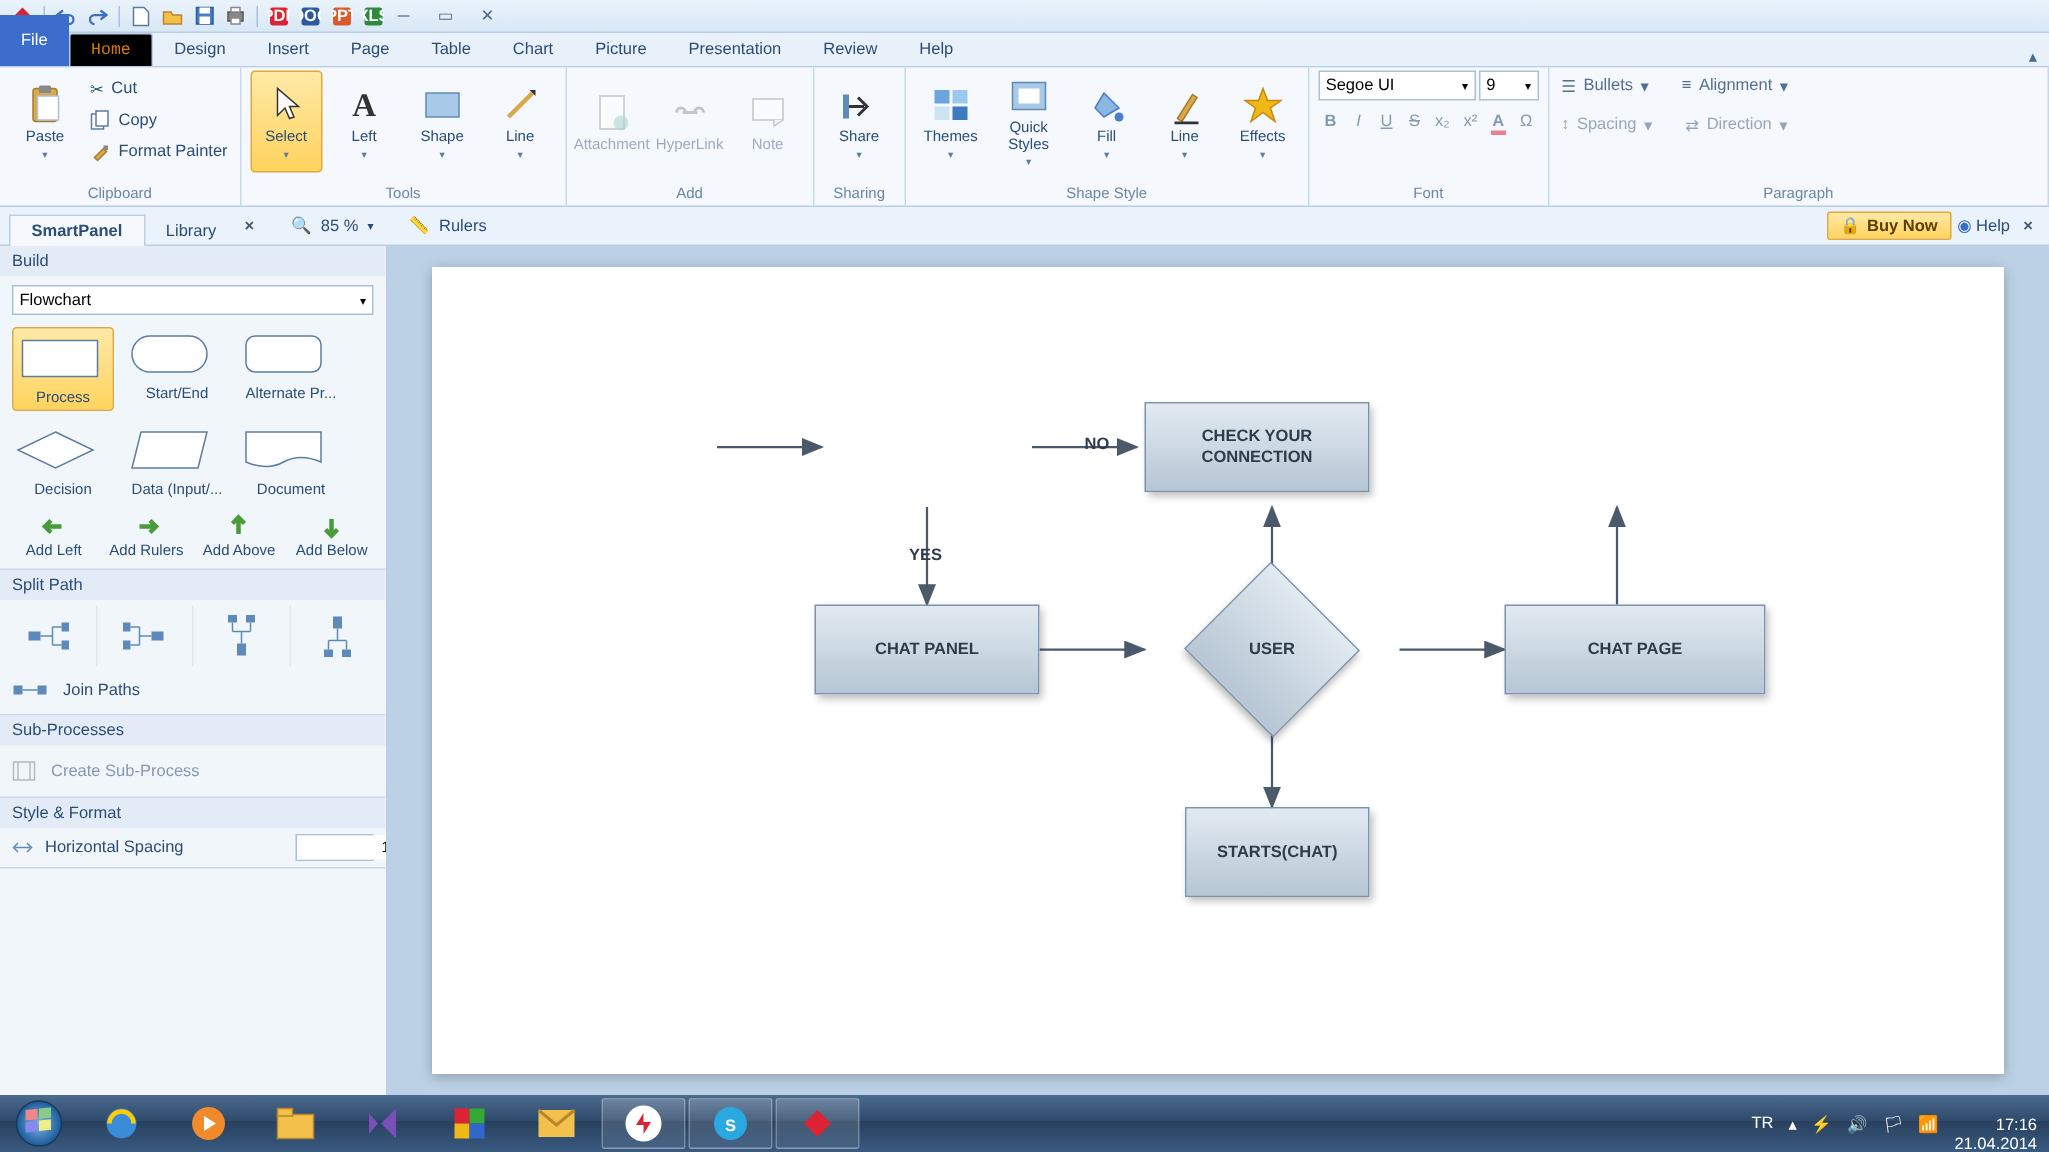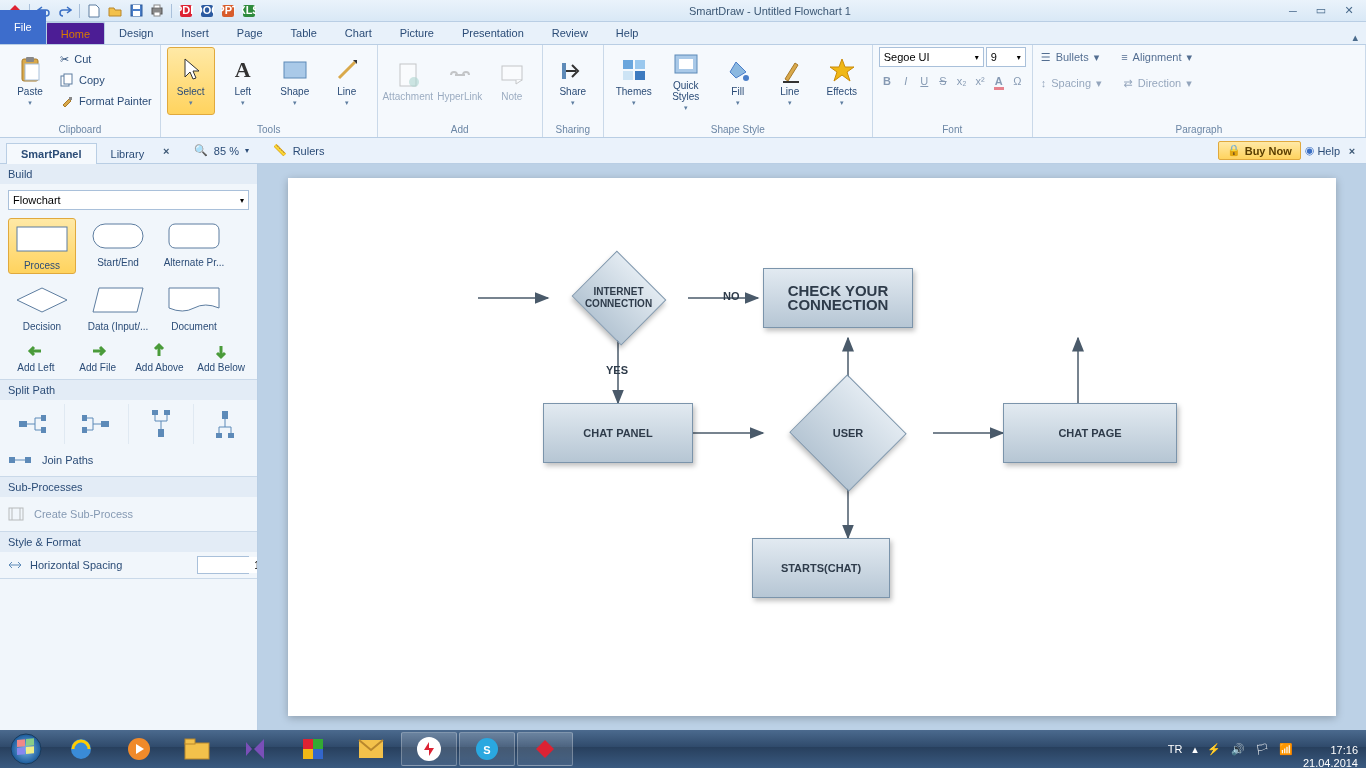--- a/index.html
+++ b/index.html
@@ -9,21 +9,21 @@
 .titlebar .qat{display:flex;gap:3px;align-items:center;}
 .qat-btn{width:18px;height:16px;display:flex;align-items:center;justify-content:center;cursor:pointer;}
 .qat-sep{width:1px;height:14px;background:#a9c0da;margin:0 2px;}
 .titlebar .title{flex:1;text-align:center;color:#3b5774;font-weight:400;}
 .winbtns{display:flex;gap:6px;}
 .winbtn{width:22px;height:14px;display:flex;align-items:center;justify-content:center;cursor:pointer;color:#4a6b8c;}
 
 .menubar{height:23px;background:#e8f1fa;display:flex;align-items:flex-end;border-bottom:1px solid #b9cee4;}
 .file-tab{background:#3d6dcc;color:#fff;padding:17px 14px;height:22px;display:flex;align-items:center;cursor:pointer;}
 .menu-tab{padding:4px 14px;height:22px;display:flex;align-items:center;color:#2b4c77;cursor:pointer;}
-.menu-tab.active{background:#4c1d95;border:1px solid #b9cee4;border-bottom:none;border-top-left-radius:2px;border-top-right-radius:2px;color:#d97a00;}
+.menu-tab.active{background:#000000;border:1px solid #b9cee4;border-bottom:none;border-top-left-radius:2px;border-top-right-radius:2px;color:#d97a00;font-family:Liberation Mono, monospace;}
 .menubar .collapse{margin-left:auto;padding:0 8px;color:#4a6b8c;cursor:pointer;}
 
 .ribbon{height:93px;background:#f5f9fd;display:flex;border-bottom:1px solid #b9cee4;}
 .rgroup{border-right:1px solid #cad9e9;padding:2px 6px 0 6px;display:flex;flex-direction:column;}
 .rgroup .body{flex:1;display:flex;align-items:flex-start;gap:4px;}
 .rgroup .label{text-align:center;color:#6b86a5;font-size:10px;padding:2px 0;}
 .rbig{display:flex;flex-direction:column;align-items:center;justify-content:center;width:48px;height:68px;cursor:pointer;color:#2b4c77;gap:2px;}
 .rbig.sel{background:linear-gradient(#ffe9a6,#ffd35e);border:1px solid #e0a93d;border-radius:3px;}
 .rbig.dis{opacity:.45;}
 .ricon{width:28px;height:28px;display:flex;align-items:center;justify-content:center;}
@@ -45,21 +45,21 @@
 .main{position:absolute;top:164px;left:0;right:0;bottom:38px;display:flex;}
 .sidepanel{width:258px;background:#f1f6fb;border-right:1px solid #b9cee4;overflow-y:auto;position:relative;}
 .sidepanel::-webkit-scrollbar{width:16px;}
 .sidepanel::-webkit-scrollbar-track{background:#e6eef7;}
 .sidepanel::-webkit-scrollbar-thumb{background:#c4d5e6;border:1px solid #a9c0da;}
 .sp-section{border-bottom:1px solid #cad9e9;}
 .sp-head{background:#e3ecf6;padding:4px 8px;color:#2b4c77;font-weight:400;}
 .sp-body{padding:6px 8px;}
 .combo{width:100%;height:20px;border:1px solid #a9c0da;background:#fff;display:flex;align-items:center;padding:0 4px;justify-content:space-between;cursor:pointer;}
 .shape-grid{display:flex;flex-wrap:wrap;gap:8px;margin-top:8px;}
-.shape-cell{width:68px;display:flex;flex-direction:column;align-items:center;gap:3px;cursor:pointer;}
+.shape-cell{width:68px;display:flex;flex-direction:column;align-items:flex-start;gap:3px;cursor:pointer;}
 .shape-cell.sel{background:linear-gradient(#ffe9a6,#ffd35e);border:1px solid #e0a93d;border-radius:3px;padding:2px;width:68px;}
 .shape-prev{width:58px;height:36px;}
 .shape-cell .nm{font-size:10px;color:#2b4c77;text-align:center;white-space:nowrap;overflow:hidden;text-overflow:ellipsis;width:100%;}
 .add-row{display:flex;gap:6px;margin-top:10px;}
 .add-btn{flex:1;display:flex;flex-direction:column;align-items:center;gap:2px;cursor:pointer;}
 .add-btn svg{width:18px;height:18px;}
 .add-btn .nm{font-size:10px;color:#2b4c77;}
 .split-grid{display:flex;gap:0;margin-top:4px;}
 .split-cell{flex:1;height:40px;display:flex;align-items:center;justify-content:center;border-right:1px solid #e0e9f2;cursor:pointer;}
 .split-cell:last-child{border-right:none;}
@@ -155,21 +155,20 @@
           <text x="7" y="10" font-size="6" fill="#fff" text-anchor="middle" font-weight="700">PPT</text>
         </svg>
       </div>
     <div class="qat-btn">
         <svg width="14" height="14">
           <rect x="1" y="1" width="12" height="12" rx="2" fill="#2e8b3d"></rect>
           <text x="7" y="10" font-size="6" fill="#fff" text-anchor="middle" font-weight="700">XLS</text>
         </svg>
       </div>
   </div>
-  <div class="title">SmartDraw - Untitled Flowchart 1</div>
   <div class="winbtns">
     <div class="winbtn">─</div>
     <div class="winbtn">▭</div>
     <div class="winbtn">✕</div>
   </div>
 </div>
 
 <div class="menubar">
   <div class="file-tab">File</div>
   <div class="menu-tab active">Home</div>
@@ -499,21 +498,21 @@
           <div class="add-btn">
               <svg>
                 <path d="M14 9 H4 M7 5 L3 9 L7 13" stroke="#4a9b3a" stroke-width="3" fill="none"></path>
               </svg>
               <div class="nm">Add Left</div>
             </div>
           <div class="add-btn">
               <svg>
                 <path d="M4 9 H14 M11 5 L15 9 L11 13" stroke="#4a9b3a" stroke-width="3" fill="none"></path>
               </svg>
-              <div class="nm">Add File</div>
+              <div class="nm">Add Rulers</div>
             </div>
           <div class="add-btn">
               <svg>
                 <path d="M9 14 V4 M5 7 L9 3 L13 7" stroke="#4a9b3a" stroke-width="3" fill="none"></path>
               </svg>
               <div class="nm">Add Above</div>
             </div>
           <div class="add-btn">
               <svg>
                 <path d="M9 4 V14 M5 11 L9 15 L13 11" stroke="#4a9b3a" stroke-width="3" fill="none"></path>
@@ -614,40 +613,36 @@
 
         <line x1="560" y1="300" x2="560" y2="360" stroke="#4a5a6a" stroke-width="1.5" marker-end="url(#ah)"></line>
 
         <line x1="560" y1="210" x2="560" y2="160" stroke="#4a5a6a" stroke-width="1.5" marker-end="url(#ah)"></line>
 
         <path d="M790 225 L790 180 L790 160" fill="none" stroke="#4a5a6a" stroke-width="1.5" marker-end="url(#ah)"></path>
         <path d="M790 180 L645 180" fill="none" stroke="none"></path>
       </svg>
 
 
-      <div class="diam-wrap" style="left:278px;top:78px;width:105px;height:84px">
-        <div class="diam-shape" style="left:18px;top:10px;width:70px;height:64px"></div>
-        <div class="diam-txt" style="font-size:10px;line-height:12px">INTERNET CONNECTION</div>
-      </div>
 
       <div class="conn-lbl" style="left:435px;top:112px">NO</div>
       <div class="conn-lbl" style="left:318px;top:186px">YES</div>
 
-      <div class="node proc" style="left:475px;top:90px;width:150px;height:60px;font-size:15px;line-height:14px;padding:0 10px">CHECK YOUR CONNECTION</div>
+      <div class="node proc" style="left:475px;top:90px;width:150px;height:60px;font-size:11px;line-height:14px;padding:0 10px">CHECK YOUR CONNECTION</div>
 
       <div class="node proc" style="left:255px;top:225px;width:150px;height:60px">CHAT PANEL</div>
 
       <div class="diam-wrap" style="left:480px;top:212px;width:160px;height:86px">
         <div class="diam-shape" style="left:38px;top:2px;width:84px;height:82px"></div>
         <div class="diam-txt">USER</div>
       </div>
 
       <div class="node proc" style="left:715px;top:225px;width:174px;height:60px">CHAT PAGE</div>
 
-      <div class="node proc" style="left:464px;top:360px;width:138px;height:60px">STARTS(CHAT)</div>
+      <div class="node proc" style="left:502px;top:360px;width:123px;height:60px">STARTS(CHAT)</div>
     </div>
   </div>
 </div>
 
 <div class="taskbar">
   <div class="start">
       <svg width="34" height="34">
         <circle cx="17" cy="17" r="15" fill="url(#sg)" stroke="#1a3a5a"></circle>
         <defs>
           <radialGradient id="sg">

